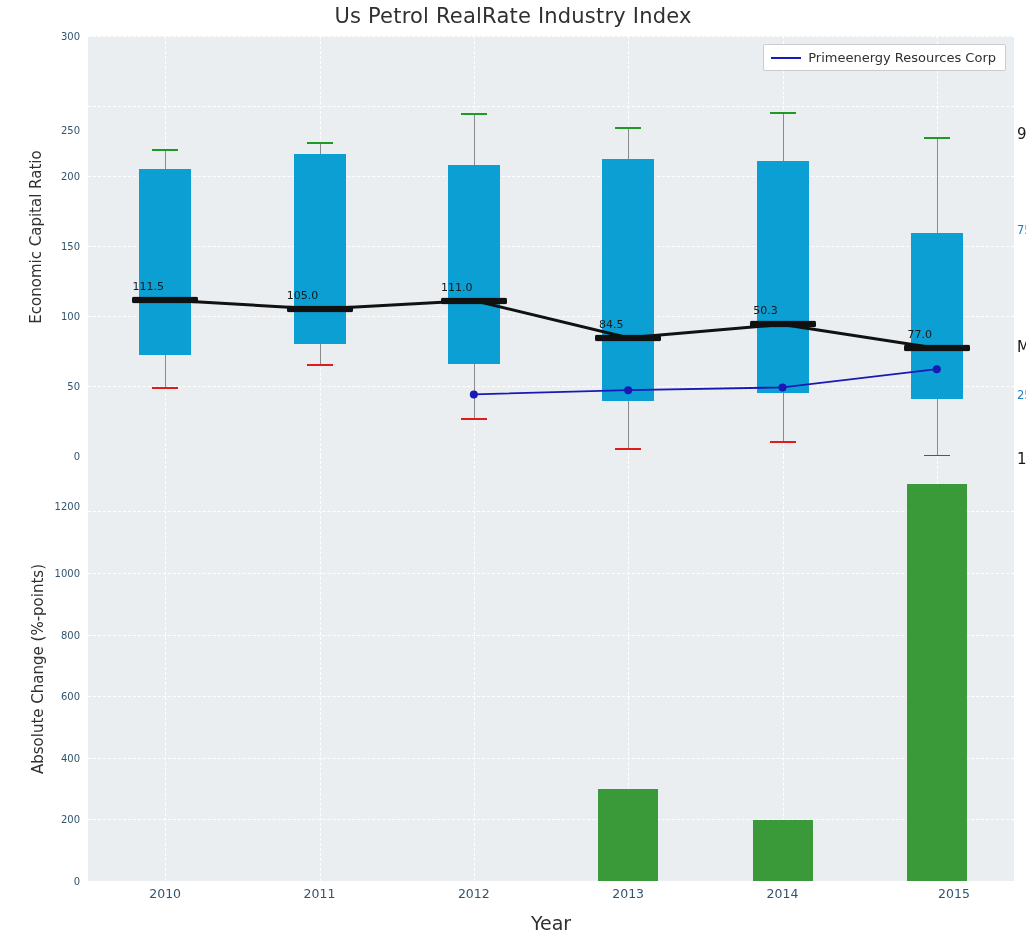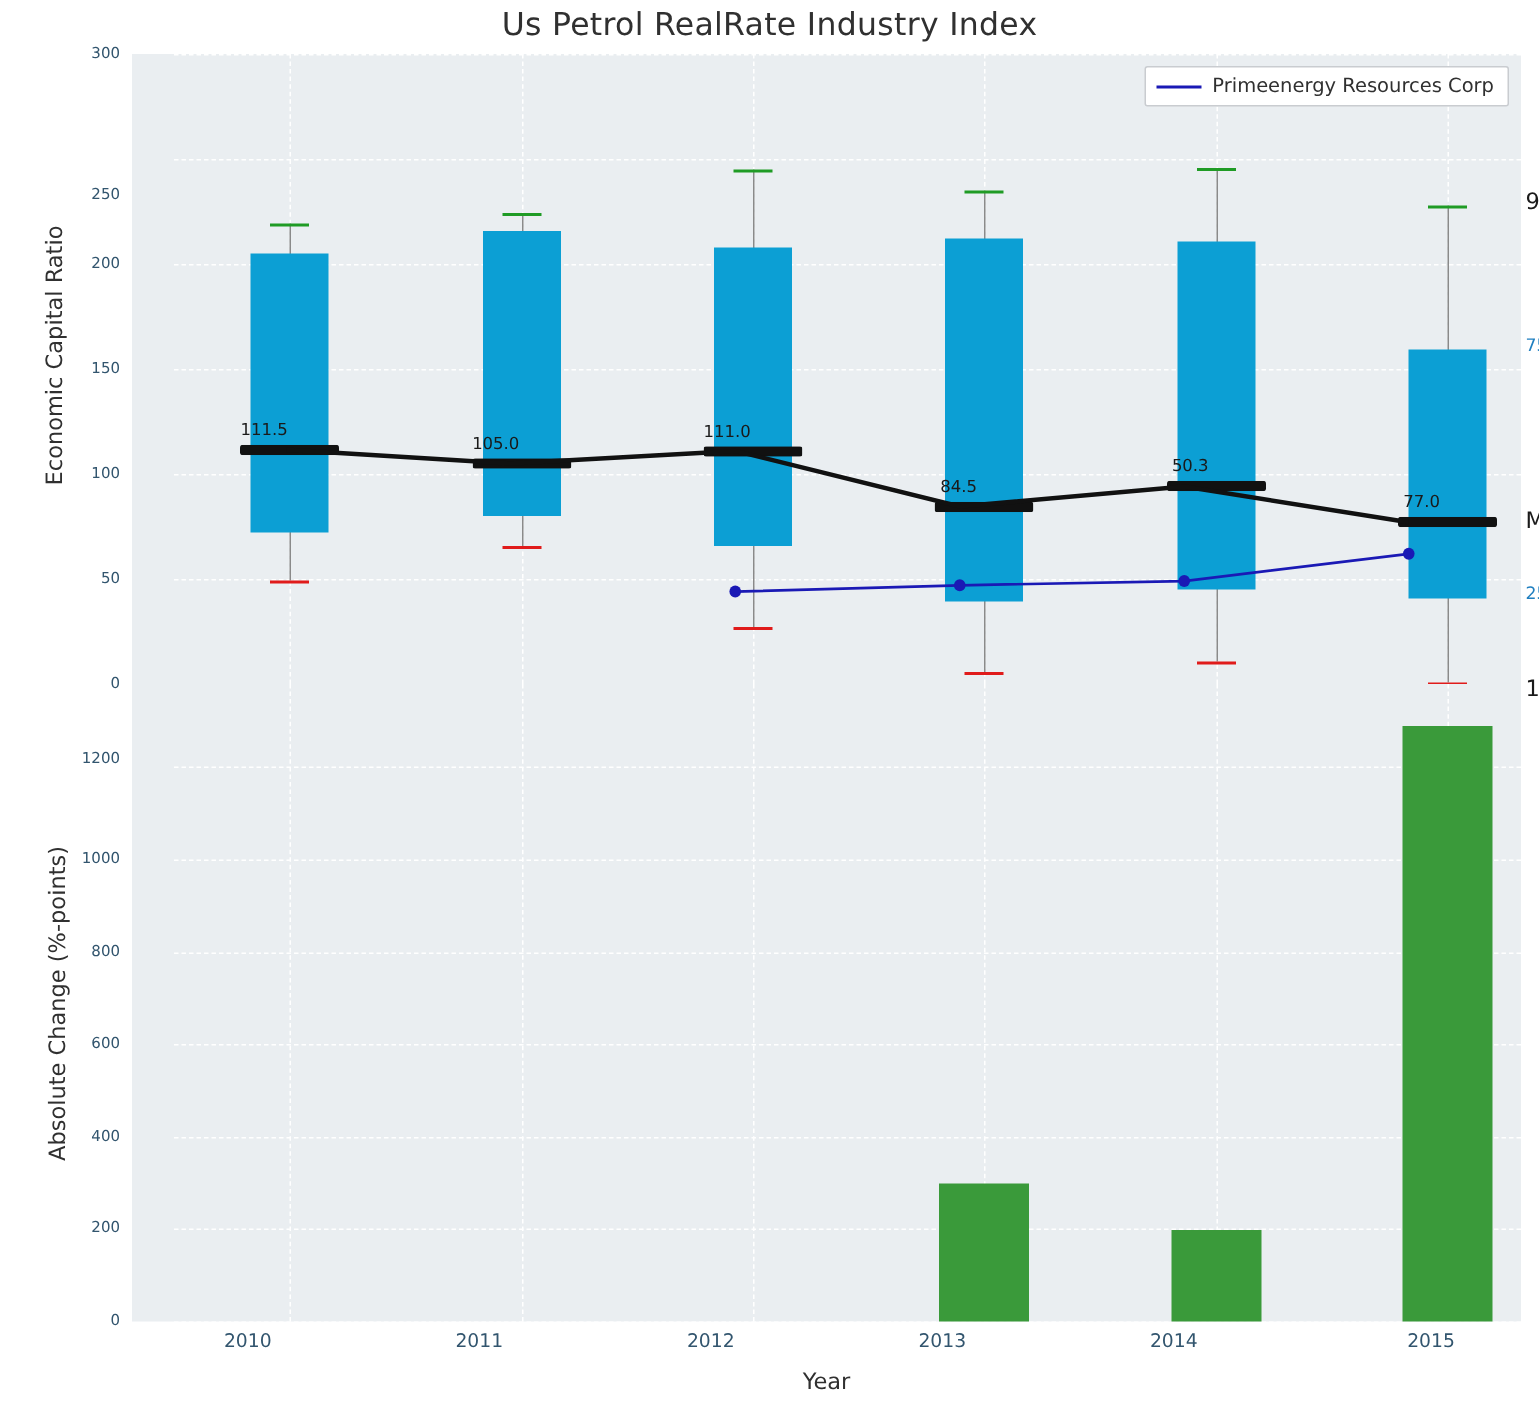--- a/index.html
+++ b/index.html
@@ -49,21 +49,21 @@
   
   #panel-bottom {
     left: 88px;
     top: 456px;
     width: 926px;
     height: 425px;
   }
 
   .panel-inner {
     position: absolute;
-    left: 0; top: 0; right: 0; bottom: 0; margin-left: 28px;
+    left: 0; top: 0; right: 0; bottom: 0;
   }
 
   
   .gridline-h {
     position: absolute;
     left: 0;
     width: 100%;
     border-top: 1px dashed #ffffff;
     height: 0;
   }
@@ -128,21 +128,21 @@
     top: 660px;
     width: 300px;
     transform: rotate(-90deg);
   }
   #xlabel {
     position: absolute;
     left: 88px;
     top: 912px;
     width: 926px;
     text-align: center;
-    font-size: 15px;
+    font-size: 19px;
     color: #303030;
   }
 
   
   #legend {
     position: absolute;
     right: 8px;
     top: 8px;
     background: #ffffff;
     border: 1px solid #c9ccd0;

